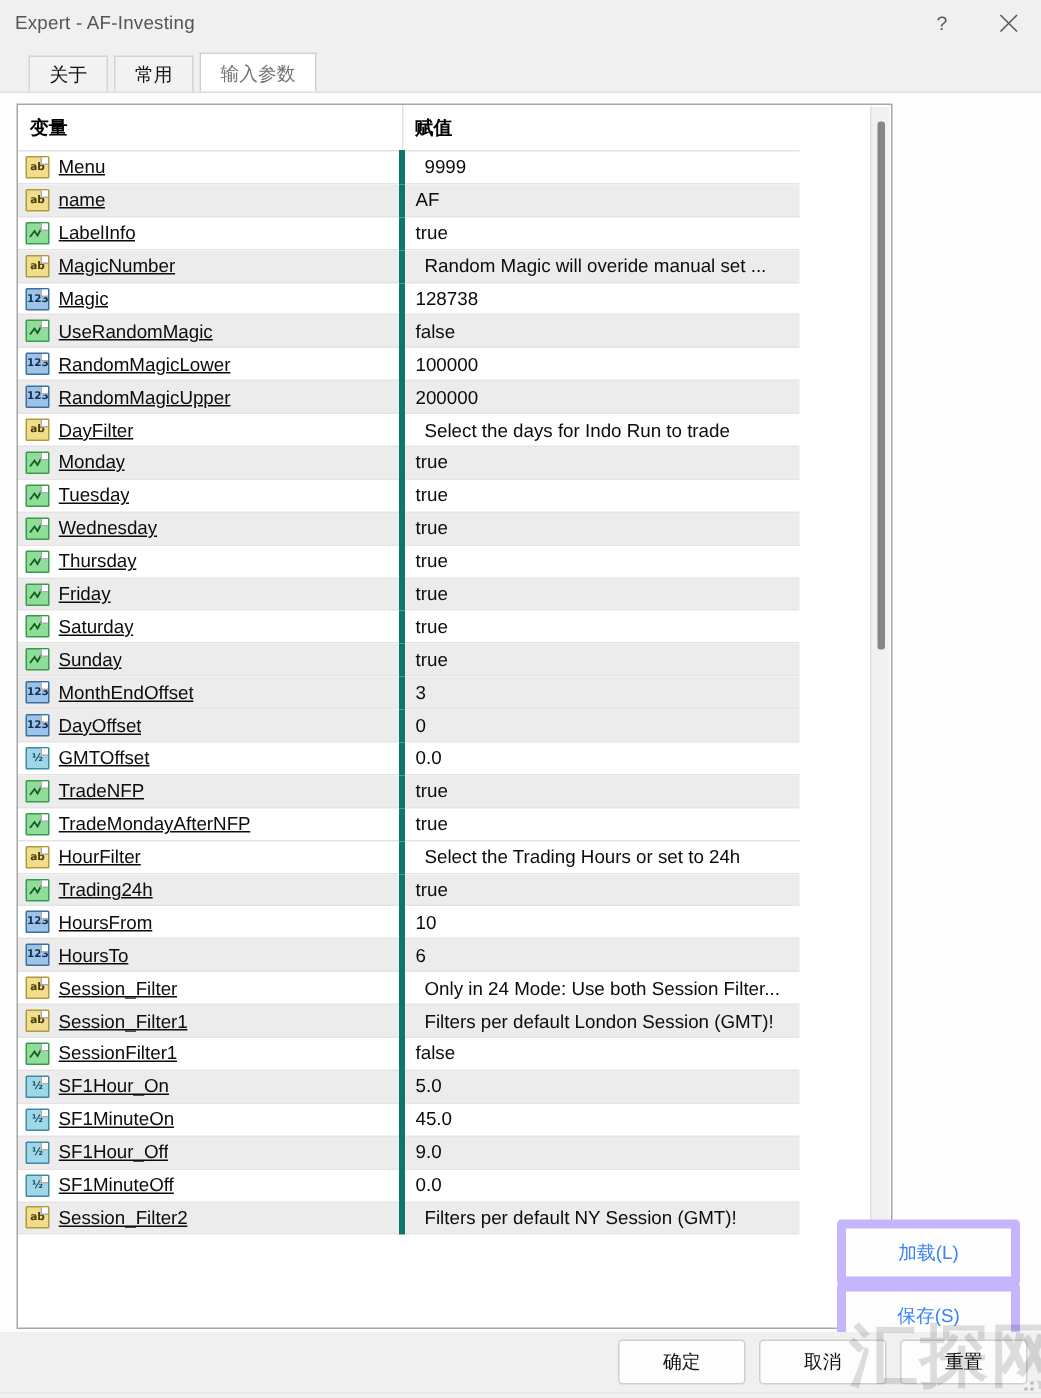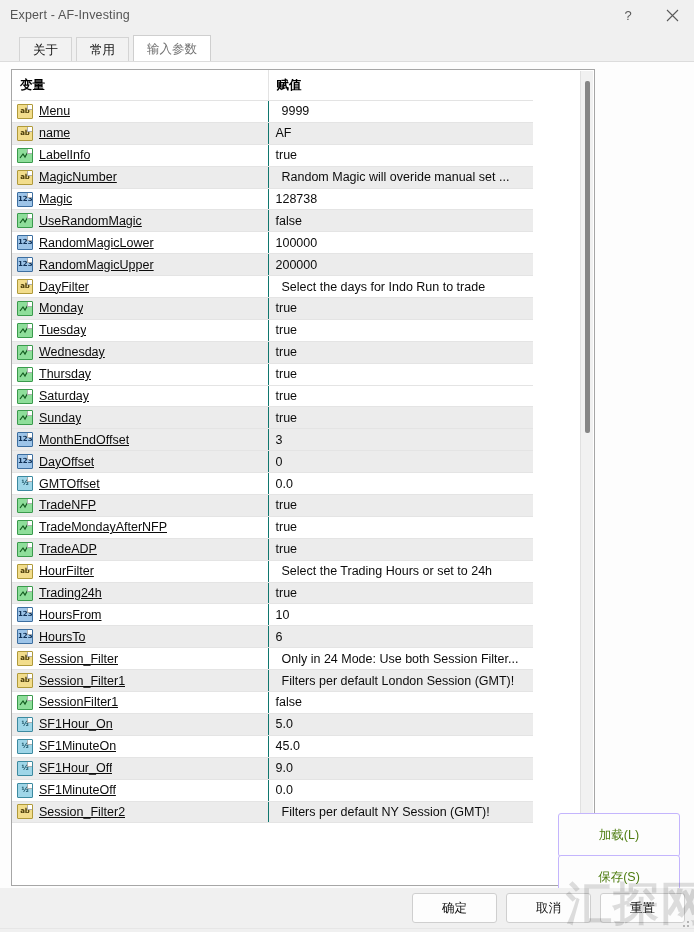--- a/index.html
+++ b/index.html
@@ -134,21 +134,21 @@
     height: 20.9px;
     padding: 0;
     font-size: 12.5px;
     color: #0c0c0c;
     border-bottom: 1px solid #e4e4e4;
     vertical-align: middle;
     white-space: nowrap;
     overflow: hidden;
   }
   table.grid td.name-cell {
-    border-right: 1px solid #0f766e;
+    border-right: 4px solid #0f766e;
     padding-left: 5px;
   }
   table.grid td.val-cell {
     padding-left: 7px;
   }
   table.grid td.val-cell.indent {
     padding-left: 13px;
   }
   tr.alt td { background: #ececec; }
   tr.plain td { background: #ffffff; }
@@ -220,24 +220,24 @@
     border-radius: 2px;
   }
 
   
   .sidebtn {
     position: absolute;
     left: 558px;
     width: 122px;
     height: 44px;
     background: #fdfdfd;
-    border: 1px solid #c4b5fd;
+    border: 6px solid #c4b5fd;
     border-radius: 3px;
     font-size: 12.5px;
-    color: #4d7c0f;
+    color: #3b82f6;
     display: flex;
     align-items: center;
     justify-content: center;
     box-sizing: border-box;
     white-space: nowrap;
   }
   #btn-load { top: 751px; }
   #btn-save { top: 793px; }
 
   
@@ -475,20 +475,33 @@
                   <span class="tyicon bool">
                     <svg class="boolglyph" viewBox="0 0 12 10" aria-hidden="true">
                       <path d="M1 7 L4 3 L6 6 L8.5 1.5 L11 1.5" stroke="#145c20" stroke-width="1.2" fill="none"></path>
                     </svg>
                   </span>
                   <span class="vname">Thursday</span>
                 </div>
               </td>
               <td class="val-cell">true</td>
             </tr>
+            <tr class="alt">
+              <td class="name-cell">
+                <div class="cellrow">
+                  <span class="tyicon bool">
+                    <svg class="boolglyph" viewBox="0 0 12 10" aria-hidden="true">
+                      <path d="M1 7 L4 3 L6 6 L8.5 1.5 L11 1.5" stroke="#145c20" stroke-width="1.2" fill="none"></path>
+                    </svg>
+                  </span>
+                  <span class="vname">Friday</span>
+                </div>
+              </td>
+              <td class="val-cell">true</td>
+            </tr>
             <tr class="plain">
               <td class="name-cell">
                 <div class="cellrow">
                   <span class="tyicon bool">
                     <svg class="boolglyph" viewBox="0 0 12 10" aria-hidden="true">
                       <path d="M1 7 L4 3 L6 6 L8.5 1.5 L11 1.5" stroke="#145c20" stroke-width="1.2" fill="none"></path>
                     </svg>
                   </span>
                   <span class="vname">Saturday</span>
                 </div>
@@ -550,33 +563,20 @@
             </tr>
             <tr class="plain">
               <td class="name-cell">
                 <div class="cellrow">
                   <span class="tyicon bool">
                     <svg class="boolglyph" viewBox="0 0 12 10" aria-hidden="true">
                       <path d="M1 7 L4 3 L6 6 L8.5 1.5 L11 1.5" stroke="#145c20" stroke-width="1.2" fill="none"></path>
                     </svg>
                   </span>
                   <span class="vname">TradeMondayAfterNFP</span>
-                </div>
-              </td>
-              <td class="val-cell">true</td>
-            </tr>
-            <tr class="alt">
-              <td class="name-cell">
-                <div class="cellrow">
-                  <span class="tyicon bool">
-                    <svg class="boolglyph" viewBox="0 0 12 10" aria-hidden="true">
-                      <path d="M1 7 L4 3 L6 6 L8.5 1.5 L11 1.5" stroke="#145c20" stroke-width="1.2" fill="none"></path>
-                    </svg>
-                  </span>
-                  <span class="vname">TradeADP</span>
                 </div>
               </td>
               <td class="val-cell">true</td>
             </tr>
             <tr class="plain">
               <td class="name-cell">
                 <div class="cellrow">
                   <span class="tyicon str">ab</span>
                   <span class="vname">HourFilter</span>
                 </div>

